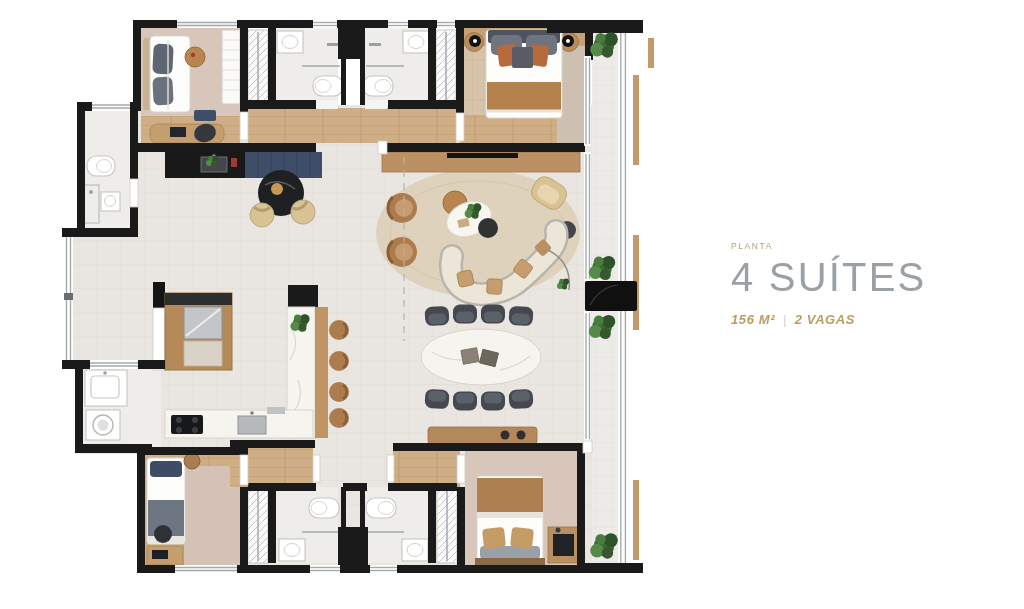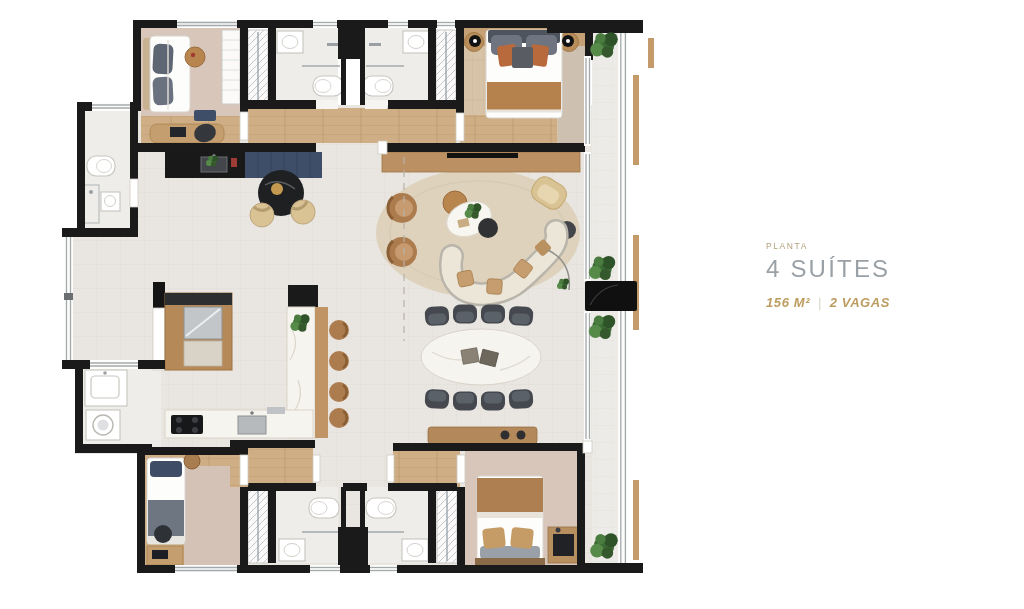--- a/index.html
+++ b/index.html
@@ -11,23 +11,23 @@
   .marble{fill:var(--marble);stroke:var(--marbleLine);stroke-width:1;}
   .fixture{fill:#ffffff;stroke:var(--fixtureStroke);stroke-width:1.1;}
   .closet{fill:#fbfaf8;stroke:#c9c9c6;stroke-width:1;}
   .glassline{stroke:var(--glassLine);stroke-width:1.3;fill:none;}
   .winwhite{fill:#fdfdfc;}
   .doorleaf{fill:#ffffff;stroke:#cfcac2;stroke-width:0.8;}
   .carpet{fill:var(--carpet);}
   .leather{fill:var(--leather);}
   .navy{fill:var(--navy);}
   
-  .info{position:absolute;left:731px;top:241px;margin-left:35px;}
+  .info{position:absolute;left:731px;top:241px;}
   .eyebrow{font-size:8.5px;letter-spacing:1.6px;color:var(--eyebrow);font-weight:400;}
-  .title{font-size:24px;letter-spacing:2.2px;color:var(--titleGray);font-weight:300;margin-top:4px;white-space:nowrap;}
+  .title{font-size:40px;letter-spacing:2.2px;color:var(--titleGray);font-weight:300;margin-top:4px;white-space:nowrap;}
   .stats{margin-top:12px;font-size:13px;font-weight:700;letter-spacing:0.6px;color:var(--gold);white-space:nowrap;font-style:italic;}
   .sep{color:var(--sepColor);font-weight:400;margin:0 8px;font-size:12px;}
 </style>
 </head>
 <body>
 
 <div id="stage">
 
 <svg width="1024" height="609" viewBox="0 0 1024 609">
   <defs>

